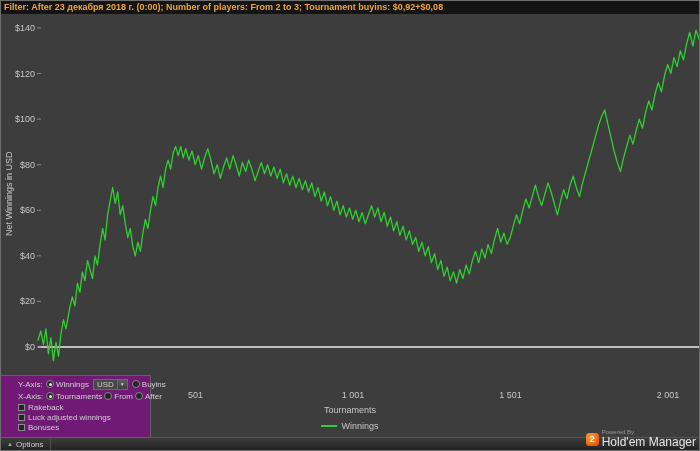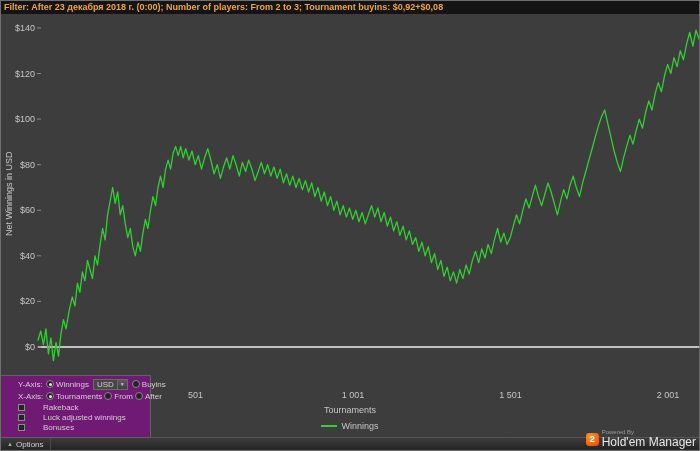--- a/index.html
+++ b/index.html
@@ -20,21 +20,21 @@
          border-left:none;font-size:8px;color:#cfcfcf;padding:2px 0 0 17px;box-sizing:border-box;z-index:5;}
   .row{display:flex;align-items:center;height:12px;gap:2px;white-space:nowrap;}
   .axis-lab{width:26px;flex:none;}
   .radio{width:8px;height:8px;border-radius:50%;background:#242424;border:1px solid #8a8a8a;
          box-sizing:border-box;position:relative;flex:none;}
   .radio.on::after{content:"";position:absolute;left:1.5px;top:1.5px;width:3px;height:3px;border-radius:50%;background:#e8e8e8;}
   .combo{display:inline-flex;align-items:center;height:11px;background:#474747;border:1px solid #6a6a6a;box-sizing:border-box;margin:16px 2px;}
   .combo-val{padding:0 3px;font-size:8px;}
   .combo-arrow{width:9px;height:100%;background:linear-gradient(#5c5c5c,#3f3f3f);border-left:1px solid #6a6a6a;
                font-size:5px;color:#cccccc;display:flex;align-items:center;justify-content:center;}
-  .chk-row{display:flex;align-items:center;gap:18px;height:9px;margin-top:1px;white-space:nowrap;}
+  .chk-row{display:flex;align-items:center;gap:3px;height:9px;margin-top:1px;white-space:nowrap;}
   .chk{width:7px;height:7px;background:#242424;border:1px solid #8a8a8a;box-sizing:border-box;flex:none;}
   .footer{position:absolute;left:0;bottom:0;right:0;height:12px;background:linear-gradient(#3c3c3c,#232323);
           border-top:1px solid #555555;display:flex;align-items:center;font-size:8px;color:#cfcfcf;z-index:4;}
   .options-btn{display:flex;align-items:center;gap:3px;padding:0 6px;height:100%;border-right:1px solid #4a4a4a;cursor:default;}
   .options-icon{font-size:6px;color:#aaaaaa;}
   .powered{position:absolute;right:3px;bottom:1px;display:flex;align-items:center;gap:3px;z-index:6;}
   .logo2{width:13px;height:13px;border-radius:3px;background:radial-gradient(circle at 35% 30%, #ff9d2e, #e04300);
          color:#ffffff;font-size:9px;font-weight:bold;display:flex;align-items:center;justify-content:center;}
   .powered-text{line-height:1.1;}
   .powered-by{font-size:6px;color:#9a9a9a;}

